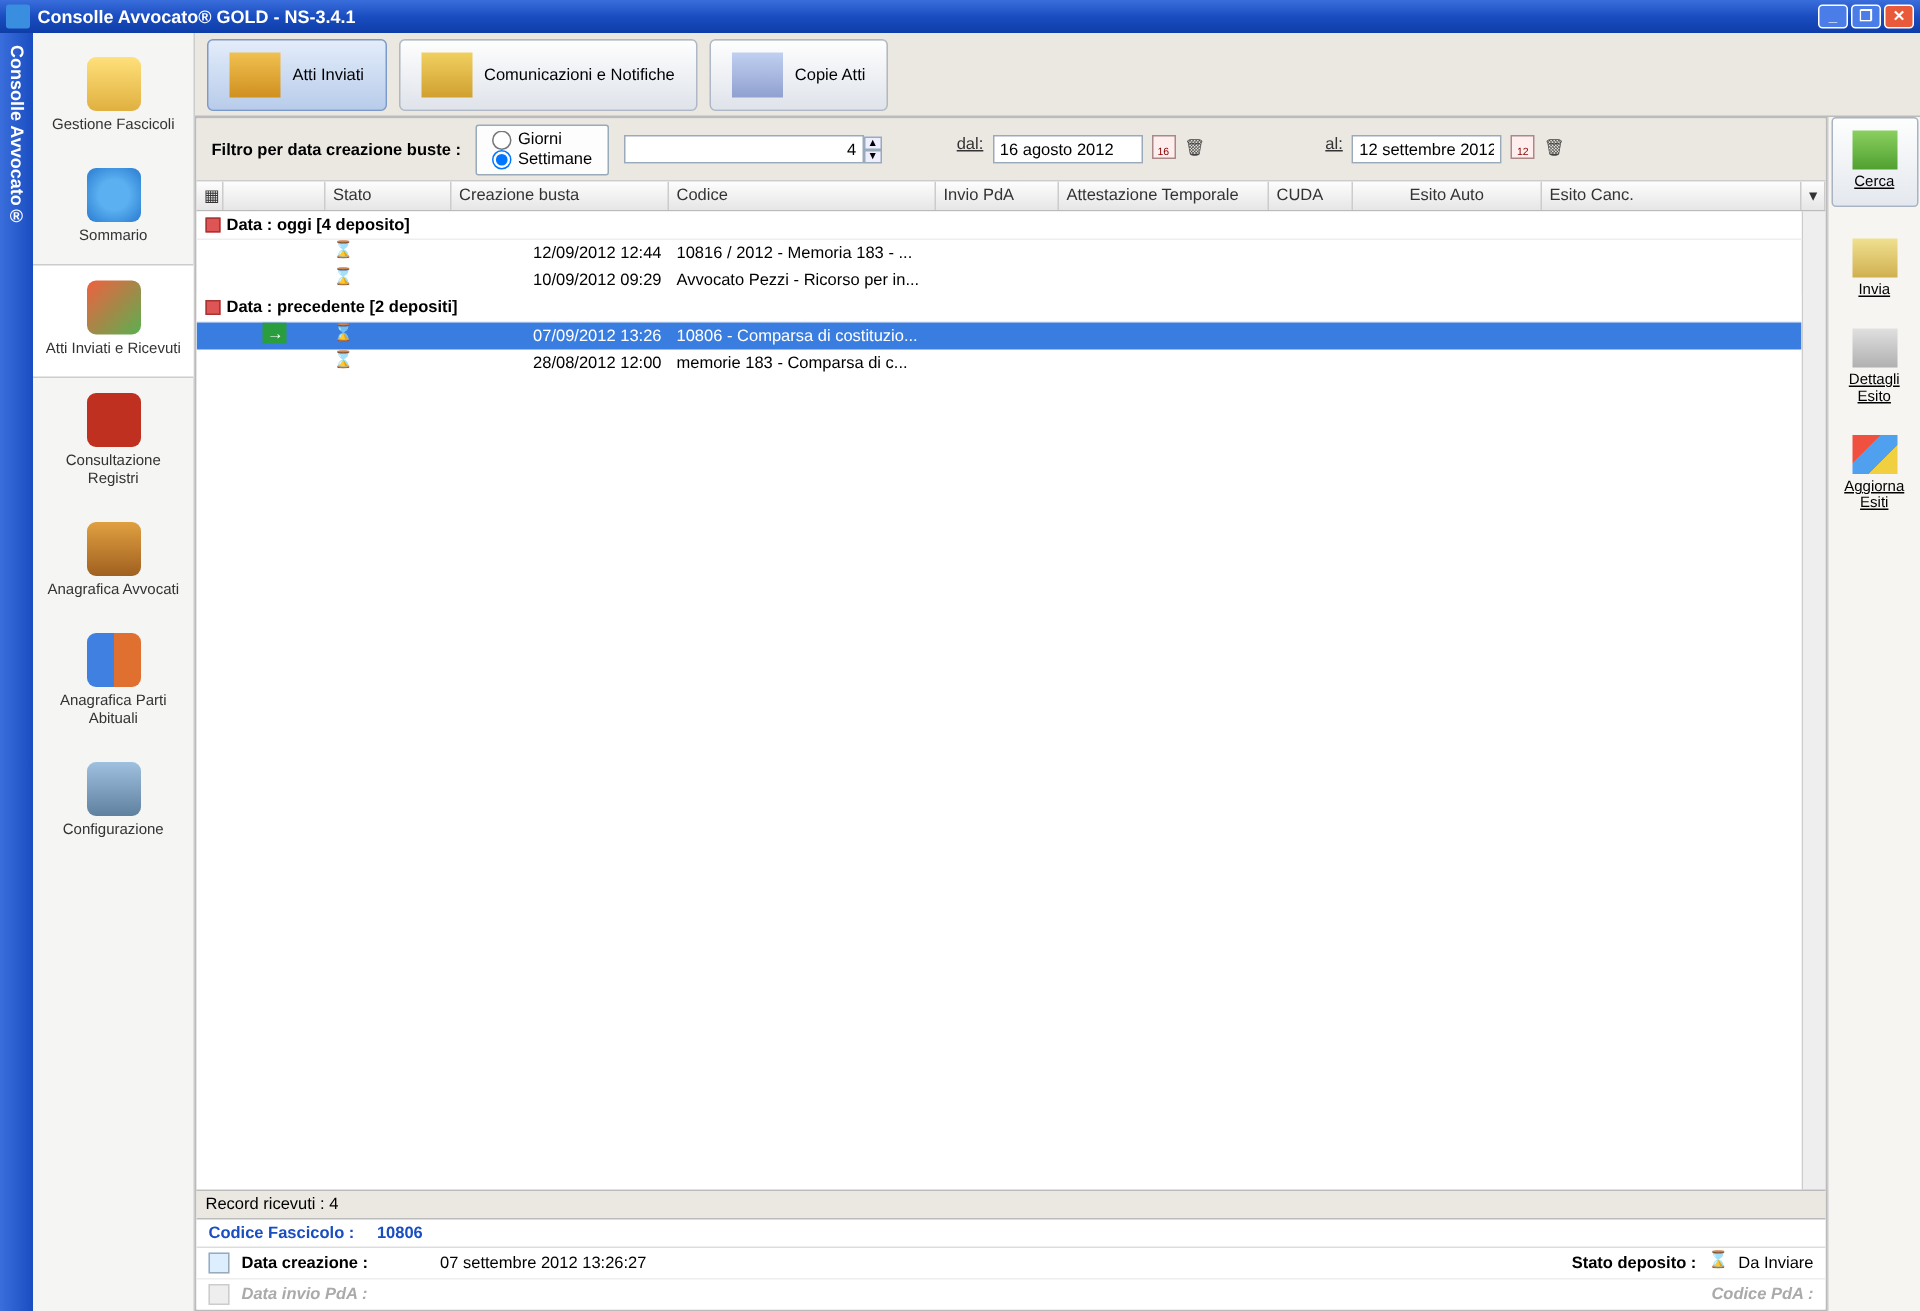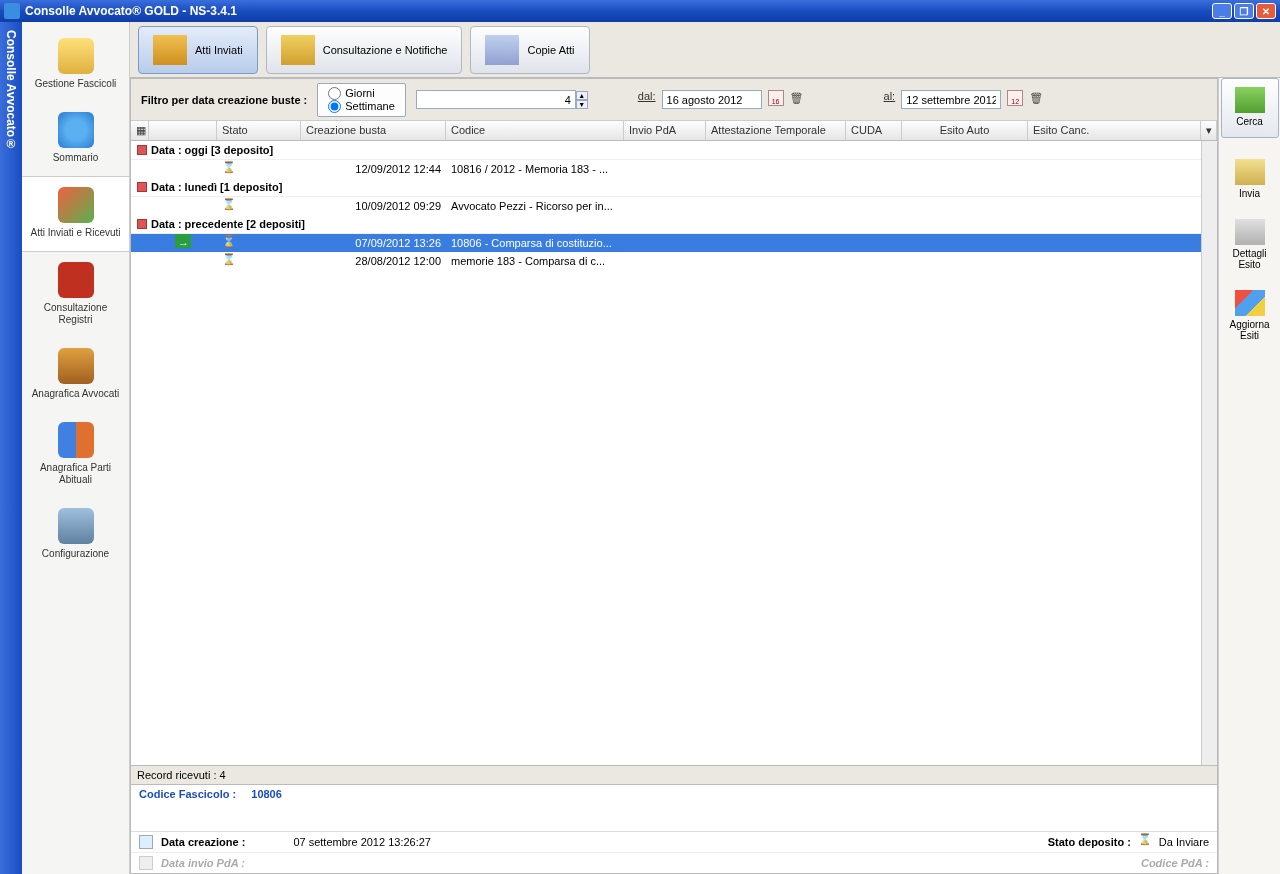--- a/index.html
+++ b/index.html
@@ -46,21 +46,21 @@
 .filterbar .spin .spinbtns { display: flex; flex-direction: column; }
 .filterbar .spin .spinbtns div { width: 12px; height: 9px; border: 1px solid #9ab; background: #eef; font-size: 7px; line-height: 7px; text-align: center; cursor:pointer;}
 .filterbar .datefield { display: flex; gap: 6px; }
 .filterbar .datefield .dl { text-decoration: underline; color: #333; }
 .filterbar .datefield input { width: 100px; height: 19px; padding: 0 4px; border: 1px solid #9ab; background:#fff; }
 .filterbar .cal-icon { width: 16px; height: 16px; border:1px solid #a88; background:#fee; font-size:7px; display:flex; align-items:flex-end; justify-content:center; color:#800;}
 .filterbar .trash-icon { width: 14px; height: 16px; color:#444; display:flex; align-items:center; justify-content:center;}
 
 
 .rightbar { width: 62px; background: #f6f5f1; border-left: 1px solid #ccc; display: flex; flex-direction: column; align-items: center; padding-top: 0; }
-.rightbar .rb-item { width: 58px; display: flex; flex-direction: column; align-items: center; padding: 8px 2px 10px; text-align: center; cursor: pointer; border:1px solid transparent; border-radius:3px;}
+.rightbar .rb-item { width: 58px; display: flex; flex-direction: column; align-items: center; padding: 8px 2px 10px; text-align: center; cursor: pointer; border:1px solid transparent; border-radius:3px;text-decoration:underline;}
 .rightbar .rb-item.framed { background: linear-gradient(to bottom,#fefefe,#e4e8ee); border:1px solid #a8b4c4; }
 .rightbar .rb-item .rb-icon { width: 30px; height: 26px; margin-bottom: 3px; }
 .rightbar .rb-item .rb-label { font-size: 10px; line-height: 1.1; }
 
 .inner { flex:1; display:flex; }
 .centerpane { flex:1; display:flex; flex-direction:column; background:#fff; border:1px solid #bbb; margin:0; }
 
 
 .grid { flex:1; display:flex; flex-direction:column; overflow:hidden; }
 .grid-header { display:flex; height:20px; background: linear-gradient(to bottom,#fdfdfd,#e6e6e6); border-bottom:1px solid #bbb; }
@@ -77,21 +77,21 @@
 .arrow-badge::before { content:"→"; color:#fff; font-weight:bold; font-size:11px; position:absolute; top:-1px; left:3px;}
 
 .scrollbar-v { width:16px; background:#eee; border-left:1px solid #ccc;}
 
 
 .statusbar { border-top:1px solid #bbb; background:#eae8e0; padding:3px 6px; font-size:11px;}
 .details { background:#fff; border-top:1px solid #bbb; padding:3px 8px; display:flex; flex-direction:column; gap:2px;}
 .details .drow { display:flex; gap:6px;align-items:flex-end;}
 .details .dk { color:#1a4dc0; font-weight:bold; }
 .details .dv { color:#1a4dc0; font-weight:bold; }
-.details2 { background:#fff; border-top:1px solid #ddd; padding:3px 8px; display:flex; justify-content:space-between; align-items:center;margin-top:28px;}
+.details2 { background:#fff; border-top:1px solid #ddd; padding:3px 8px; display:flex; justify-content:space-between; align-items:center;}
 .details2 .left { display:flex; align-items:center; gap:8px;}
 .details2 .left .ico { width:14px; height:14px; border:1px solid #9ab; background:#def;}
 .details2 .right { display:flex; align-items:center; gap:8px;}
 .details3 { background:#fff; border-top:1px solid #eee; padding:3px 8px; display:flex; justify-content:space-between; align-items:center; color:#aaa;font-style:italic;}
 .details3 .left { display:flex; align-items:center; gap:8px;}
 
 
 .c0{width:18px;} .c1{width:68px; display:flex; justify-content:center;} .c1h{width:68px;} .c2{width:84px;} .c3{width:145px; text-align:right; padding-right:6px;} .c3h{width:145px;} .c4{width:178px;} .c5{width:82px;} .c6{width:140px;} .c7{width:56px;} .c8{width:126px;text-align:center;} .c9{width:132px;} .cflex{flex:1;}
 
 
@@ -160,21 +160,21 @@
 
   <div class="content">
 
     <div class="toptabs">
       <div class="tab active">
         <div class="tab-icon ic-outbox"></div>
         <div class="tab-label">Atti Inviati</div>
       </div>
       <div class="tab">
         <div class="tab-icon ic-mailout"></div>
-        <div class="tab-label">Consultazione e Notifiche</div>
+        <div class="tab-label">Comunicazioni e Notifiche</div>
       </div>
       <div class="tab">
         <div class="tab-icon ic-copy"></div>
         <div class="tab-label">Copie Atti</div>
       </div>
     </div>
 
     <div class="inner">
       <div class="centerpane">
 
@@ -227,39 +227,35 @@
               <div class="gh c8">Esito Auto</div>
               <div class="gh c9 cflex">Esito Canc.</div>
               <div class="gh" style="width:16px;">▾</div>
             </div>
           </div>
           <div style="display:flex; flex:1;">
             <div class="grid-body" style="flex:1;">
 
               <div class="group-row">
                 <span class="collapse-icon"></span>
-                <span>Data : oggi  [3 deposito]</span>
+                <span>Data : oggi  [4 deposito]</span>
               </div>
               <div class="data-row">
                 <div class="cell c0"></div>
                 <div class="cell c1"></div>
                 <div class="cell c2"><span class="hourglass"></span></div>
                 <div class="cell c3">12/09/2012 12:44</div>
                 <div class="cell c4">10816 / 2012 - Memoria 183 - ...</div>
                 <div class="cell c5"></div>
                   <div class="cell c6"></div>
                   <div class="cell c7"></div>
                   <div class="cell c8"></div>
                   <div class="cell c9 cflex"></div>
               </div>
 
-              <div class="group-row">
-                <span class="collapse-icon"></span>
-                <span>Data : lunedì  [1 deposito]</span>
-              </div>
               <div class="data-row">
                 <div class="cell c0"></div>
                 <div class="cell c1"></div>
                 <div class="cell c2"><span class="hourglass"></span></div>
                 <div class="cell c3">10/09/2012 09:29</div>
                 <div class="cell c4">Avvocato Pezzi - Ricorso per in...</div>
                 <div class="cell c5"></div>
                   <div class="cell c6"></div>
                   <div class="cell c7"></div>
                   <div class="cell c8"></div>

